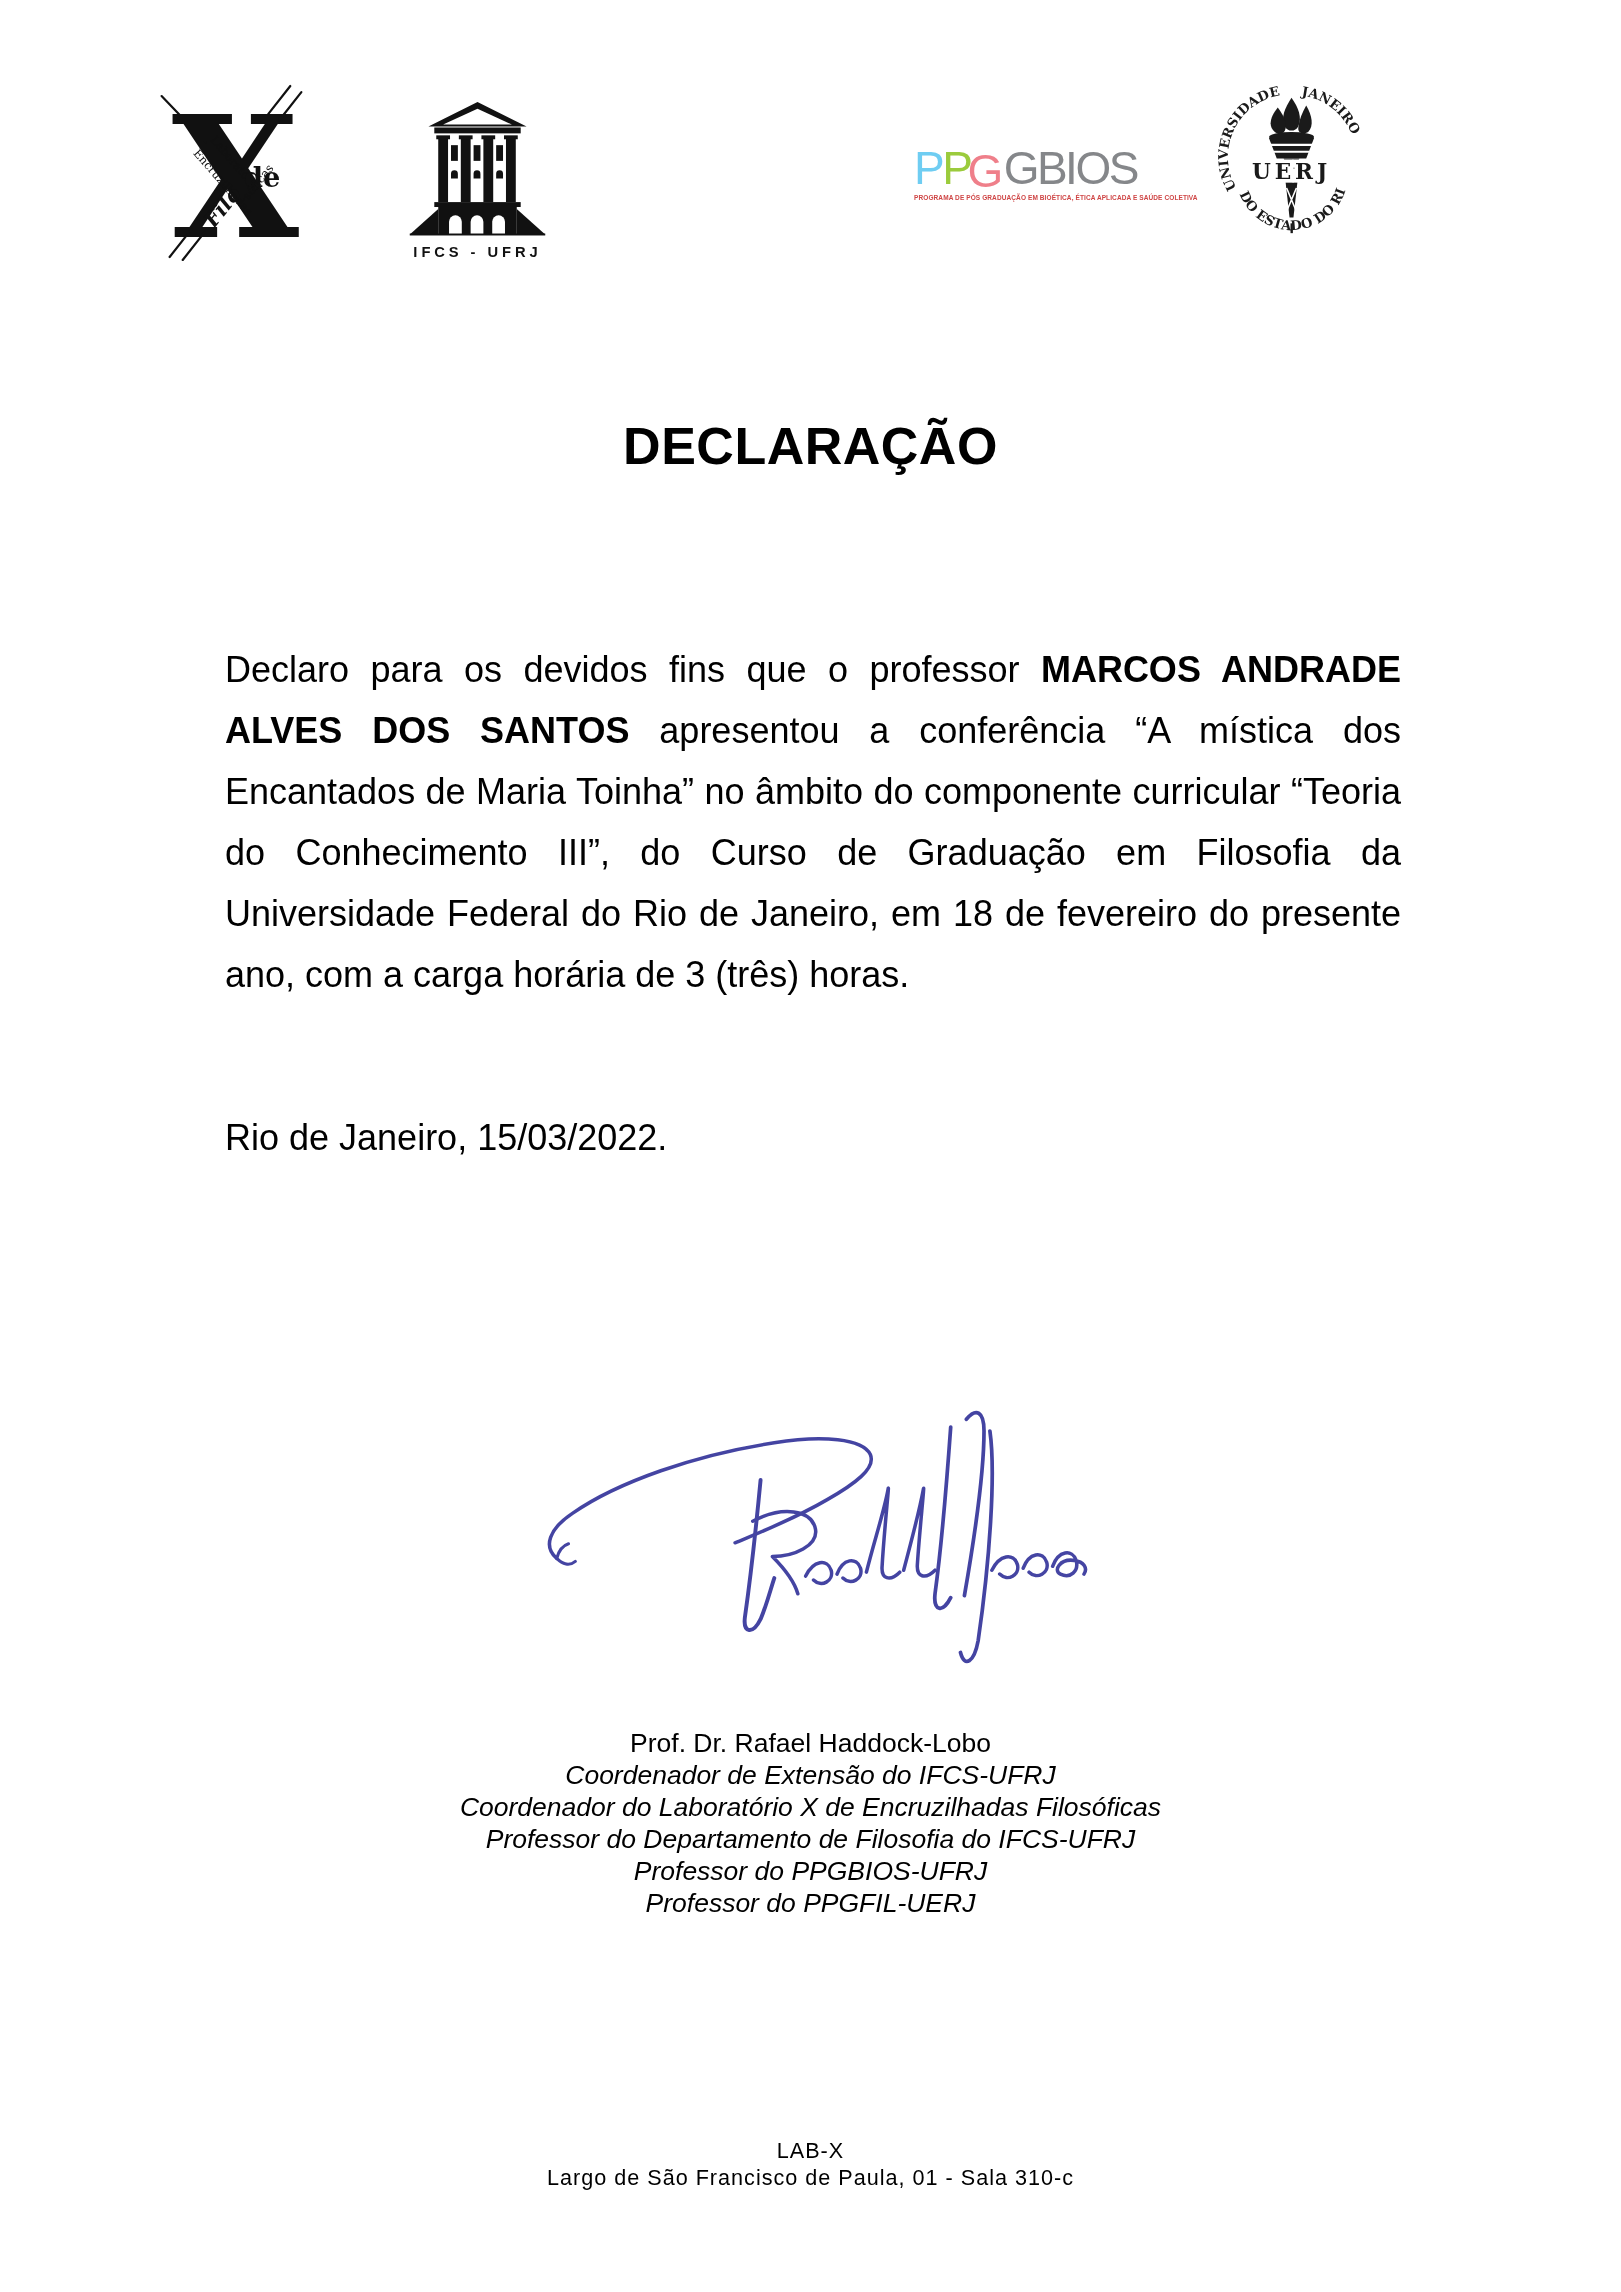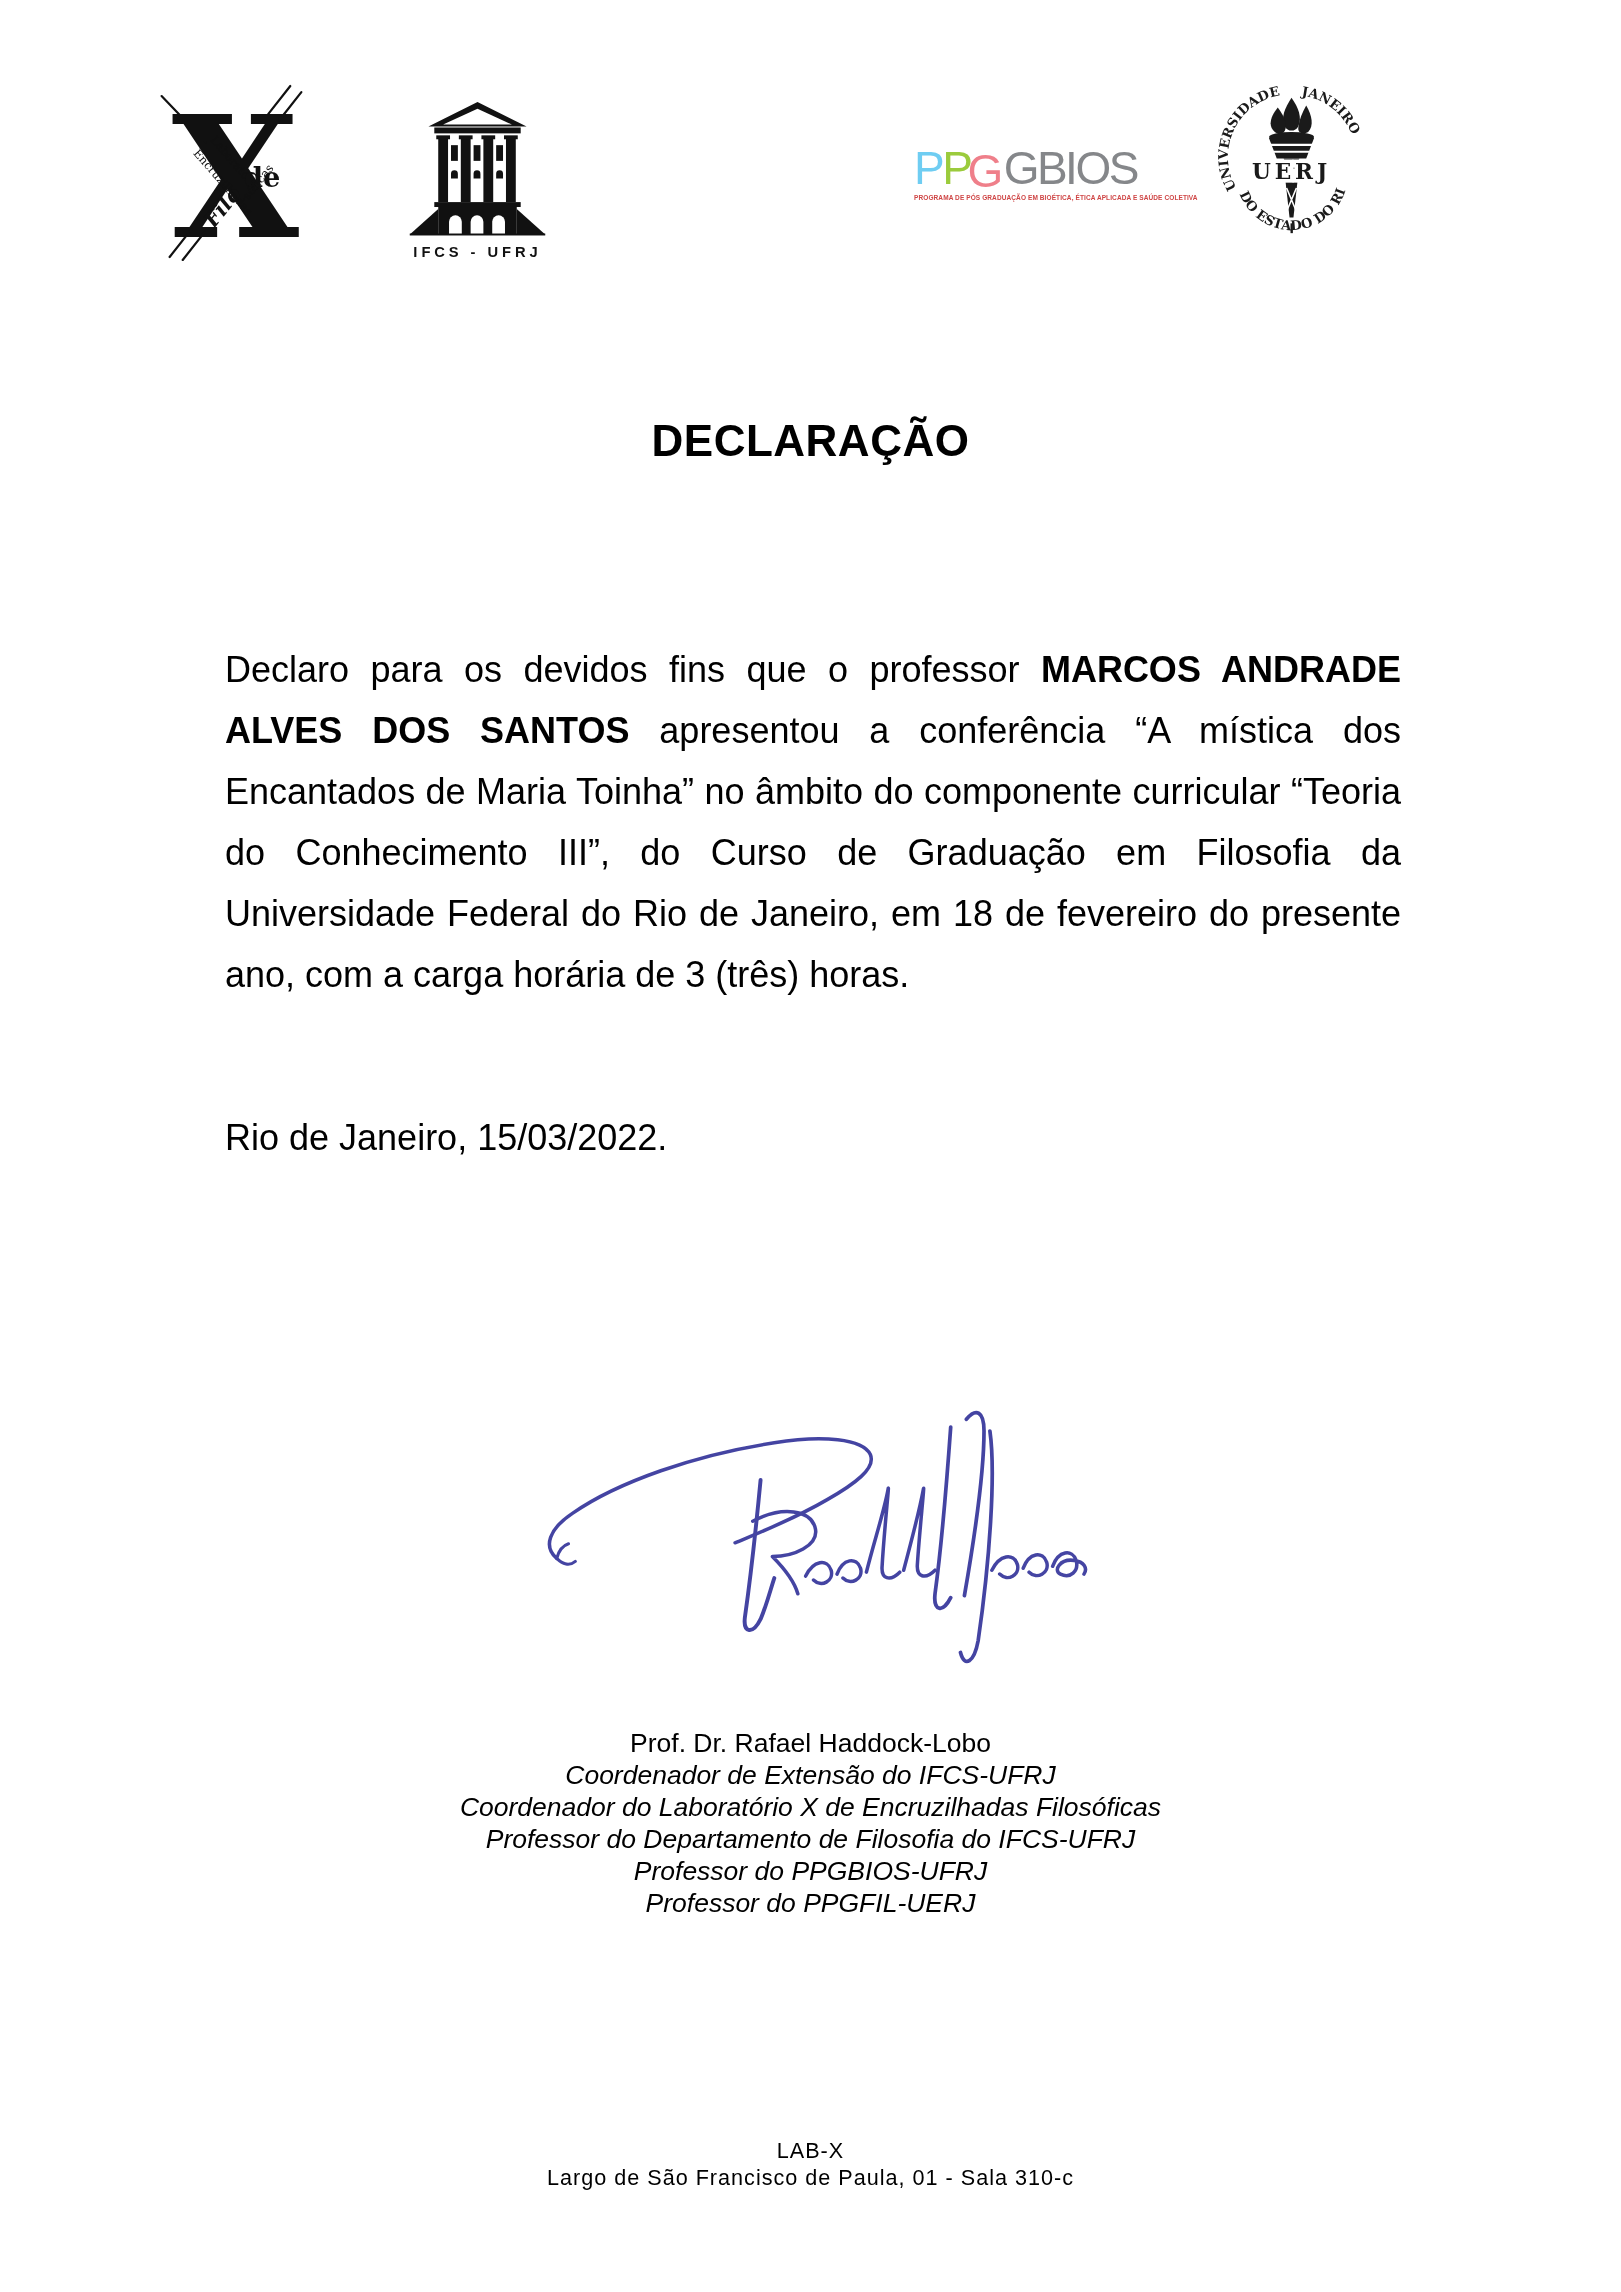--- a/index.html
+++ b/index.html
@@ -28,21 +28,21 @@
   .ppg-g{position:relative;color:#85878a;z-index:1;}
   .ppg-bios{color:#85878a;}
   .ppg-tagline{
     margin-top:2.9px;font-size:6.5px;letter-spacing:0.1px;color:#cf4545;
     white-space:nowrap;font-weight:bold;
   }
 
   
   .doc-title{
     position:absolute;left:0;top:416px;width:100%;
-    text-align:center;font-size:44px;font-weight:bold;letter-spacing:0.5px;
+    text-align:center;font-size:52px;font-weight:bold;letter-spacing:0.5px;
   }
 
   
   .doc-paragraph{
     position:absolute;left:225px;top:603px;width:1176px;
     font-size:36px;line-height:61px;text-align:justify;
   }
   .doc-paragraph b{font-weight:bold;}
 
   

